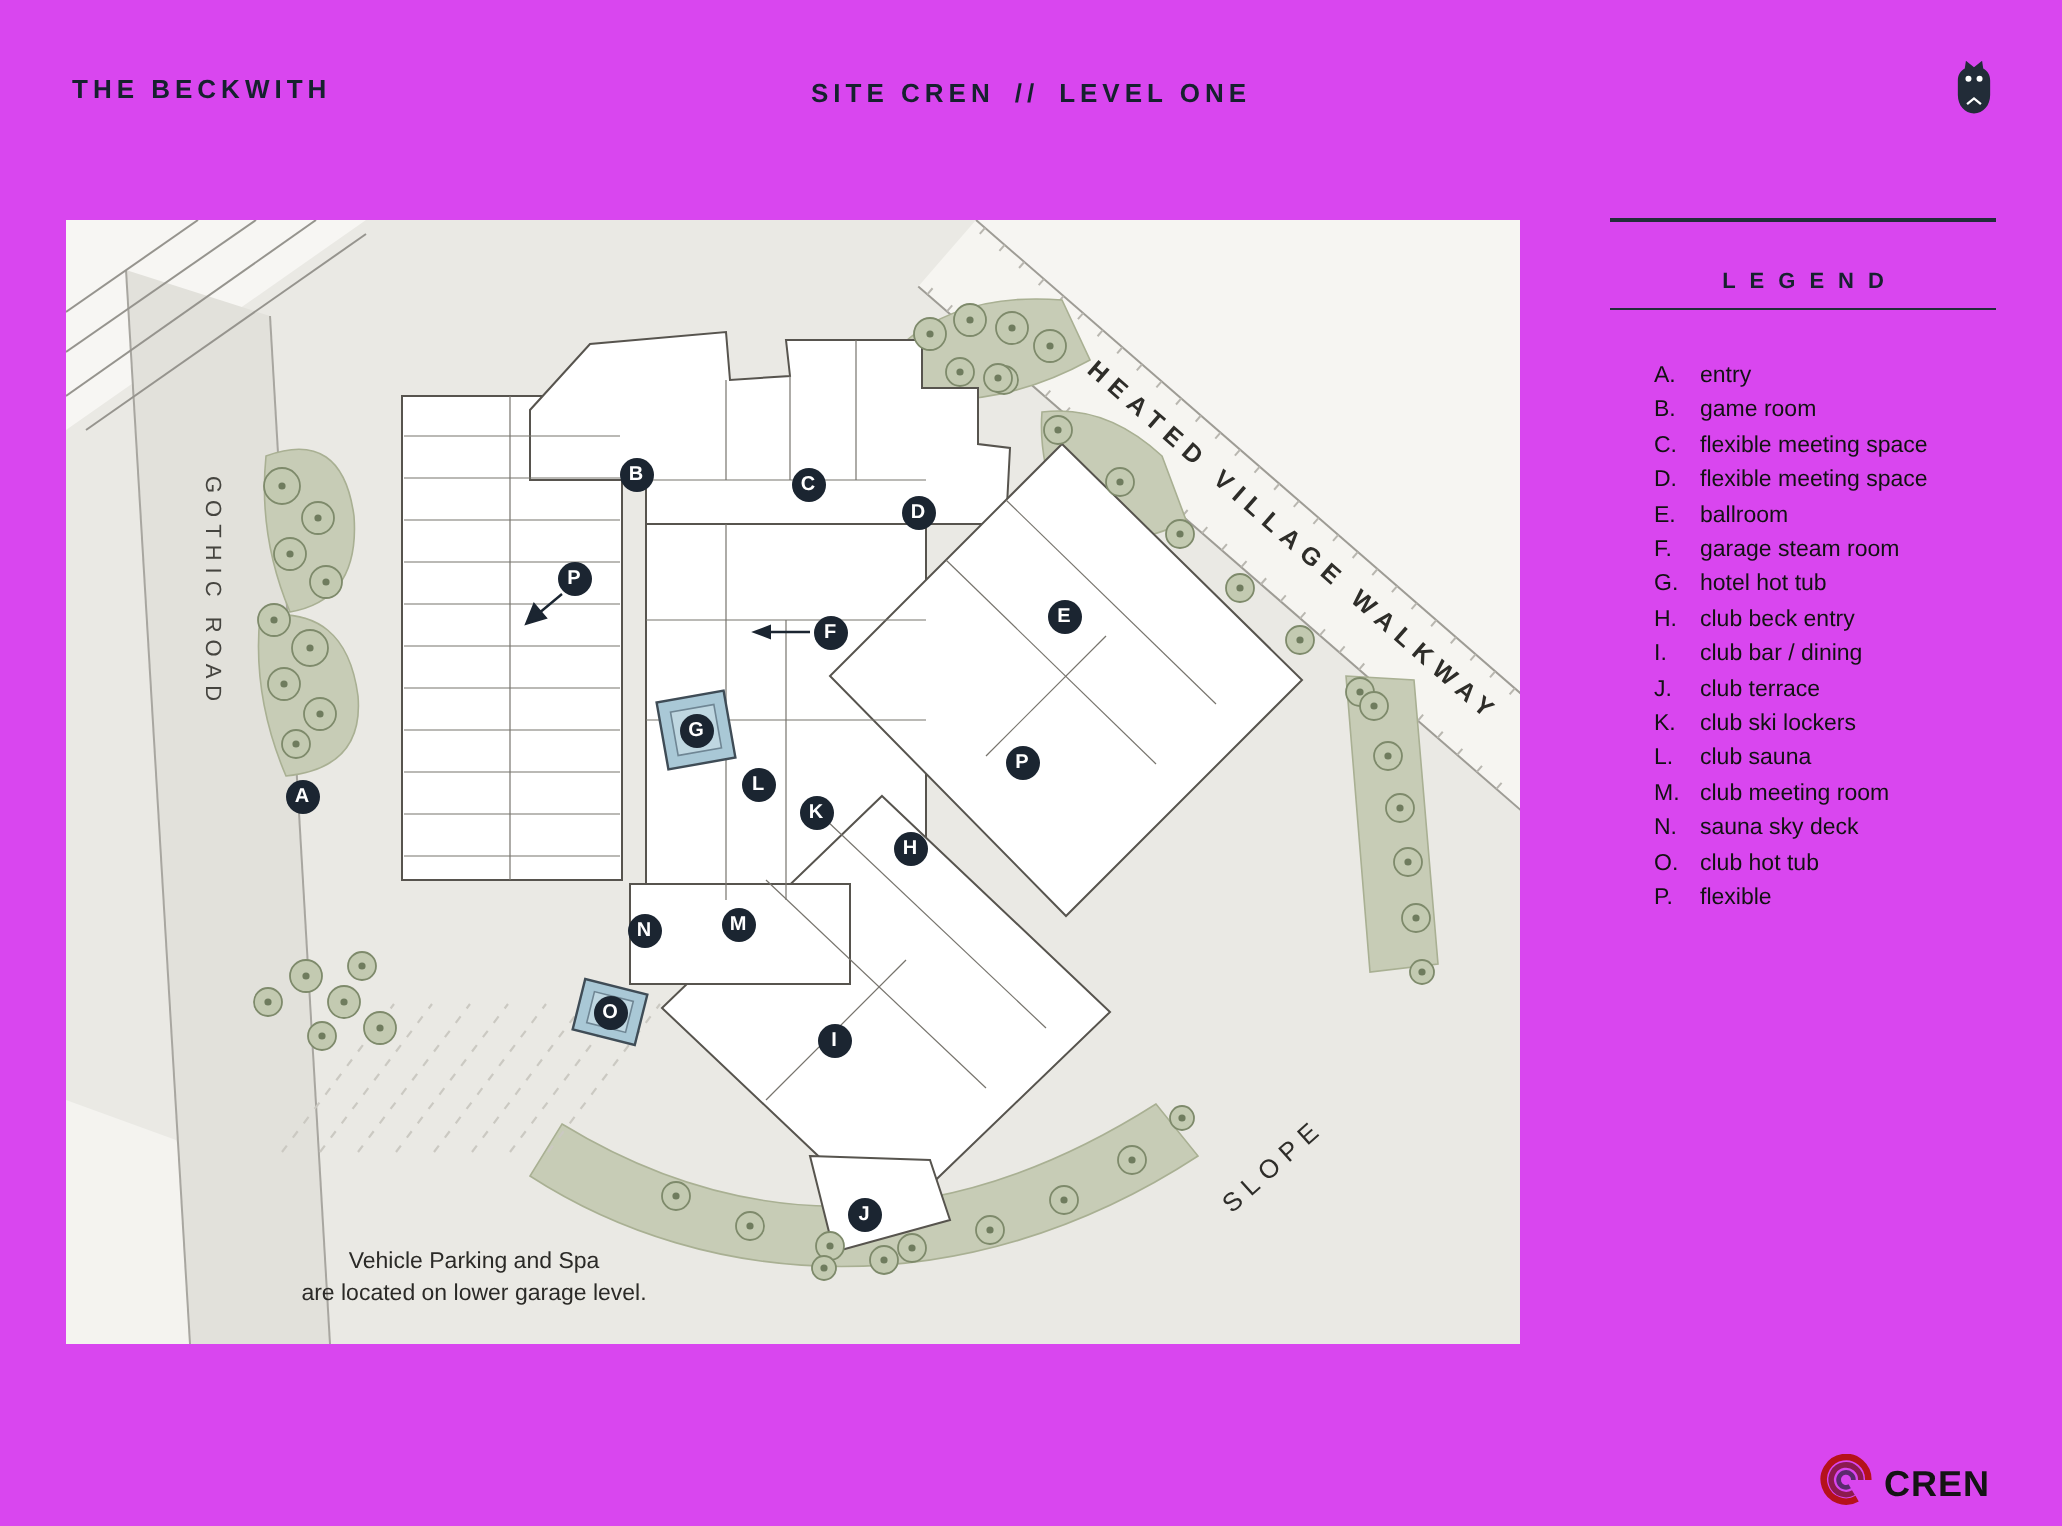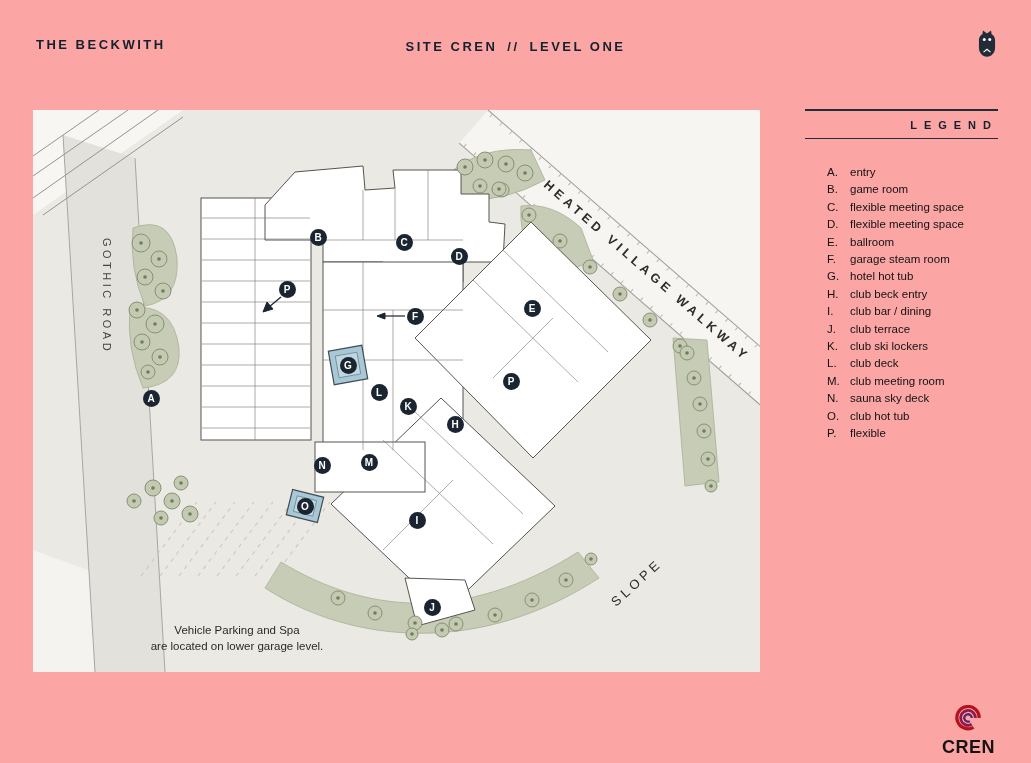--- a/index.html
+++ b/index.html
@@ -1,18 +1,18 @@
 <!DOCTYPE html>
 <html><head>
 <meta charset="utf-8">
 <style>
   * { margin:0; padding:0; box-sizing:border-box; }
   html,body { background:#ffffff; }
   body { font-family:"Liberation Sans", sans-serif; }
-  .page { position:relative; width:1031px; height:763px; background:#fca5a5; overflow:hidden; }
+  .page { position:relative; width:1031px; height:763px; background:#d946ef; overflow:hidden; }
 
   
   .brand { position:absolute; left:36px; top:37px; font-size:13px; font-weight:700;
            letter-spacing:2.5px; color:#16212e; white-space:nowrap; }
   .plan-title { position:absolute; left:50%; transform:translateX(-50%); top:39px;
                 font-size:13px; font-weight:700; letter-spacing:2.5px; color:#16212e; white-space:nowrap; }
   .plan-title .sep { margin:0 10px; }
   .owl { position:absolute; right:30px; top:29px; width:28px; height:30px; }
 
   
@@ -27,29 +27,29 @@
   .t-walk  { font-size:12.5px; letter-spacing:4.2px; fill:#2e2d29; font-weight:700; }
   .t-slope { font-size:13px; letter-spacing:4px; fill:#2e2d29; font-weight:400; }
   .t-note  { font-size:11.5px; fill:#2b2a27; }
   #trees circle { fill:#c3cab1; stroke:#7e8a6b; stroke-width:0.9; }
   #trees circle.tdot { fill:#6f7c5e; stroke:none; }
 
   
   .legend { position:absolute; left:805px; top:109px; width:193px; }
   .rule { height:0; border-top:2px solid #222d3a; }
   .rule.bottom { border-top-width:1px; }
-  .legend-title { text-align:right; font-size:11px; font-weight:700; letter-spacing:7px;
-                  text-indent:7px; color:#16212e; padding:8px 0 7px; }
+  .legend-title { text-align:center; font-size:11px; font-weight:700; letter-spacing:7px;
+                  text-indent:7px; color:#16212e; padding:24px 0 7px; }
   .legend-list { margin-top:25px; padding-left:22px; }
   .legend-row { display:flex; font-size:11.5px; line-height:17.4px; color:#121212; }
   .lk { width:23px; flex:none; }
   .lv { white-space:nowrap; }
 
   
-  .cren { position:absolute; right:36px; bottom:5px; display:flex; align-items:center; gap:2px;flex-direction:column; }
+  .cren { position:absolute; right:36px; bottom:5px; display:flex; align-items:center; gap:2px; }
   .cren-text { font-size:18px; font-weight:700; letter-spacing:0.5px; color:#141414; }
 </style>
 </head>
 <body>
 
 <div class="page">
 
   <header>
     <div class="brand">THE BECKWITH</div>
     <div class="plan-title">
@@ -392,21 +392,21 @@
       <div class="legend-row">
           <span class="lk">J.</span>
           <span class="lv">club terrace</span>
         </div>
       <div class="legend-row">
           <span class="lk">K.</span>
           <span class="lv">club ski lockers</span>
         </div>
       <div class="legend-row">
           <span class="lk">L.</span>
-          <span class="lv">club deck</span>
+          <span class="lv">club sauna</span>
         </div>
       <div class="legend-row">
           <span class="lk">M.</span>
           <span class="lv">club meeting room</span>
         </div>
       <div class="legend-row">
           <span class="lk">N.</span>
           <span class="lv">sauna sky deck</span>
         </div>
       <div class="legend-row">

